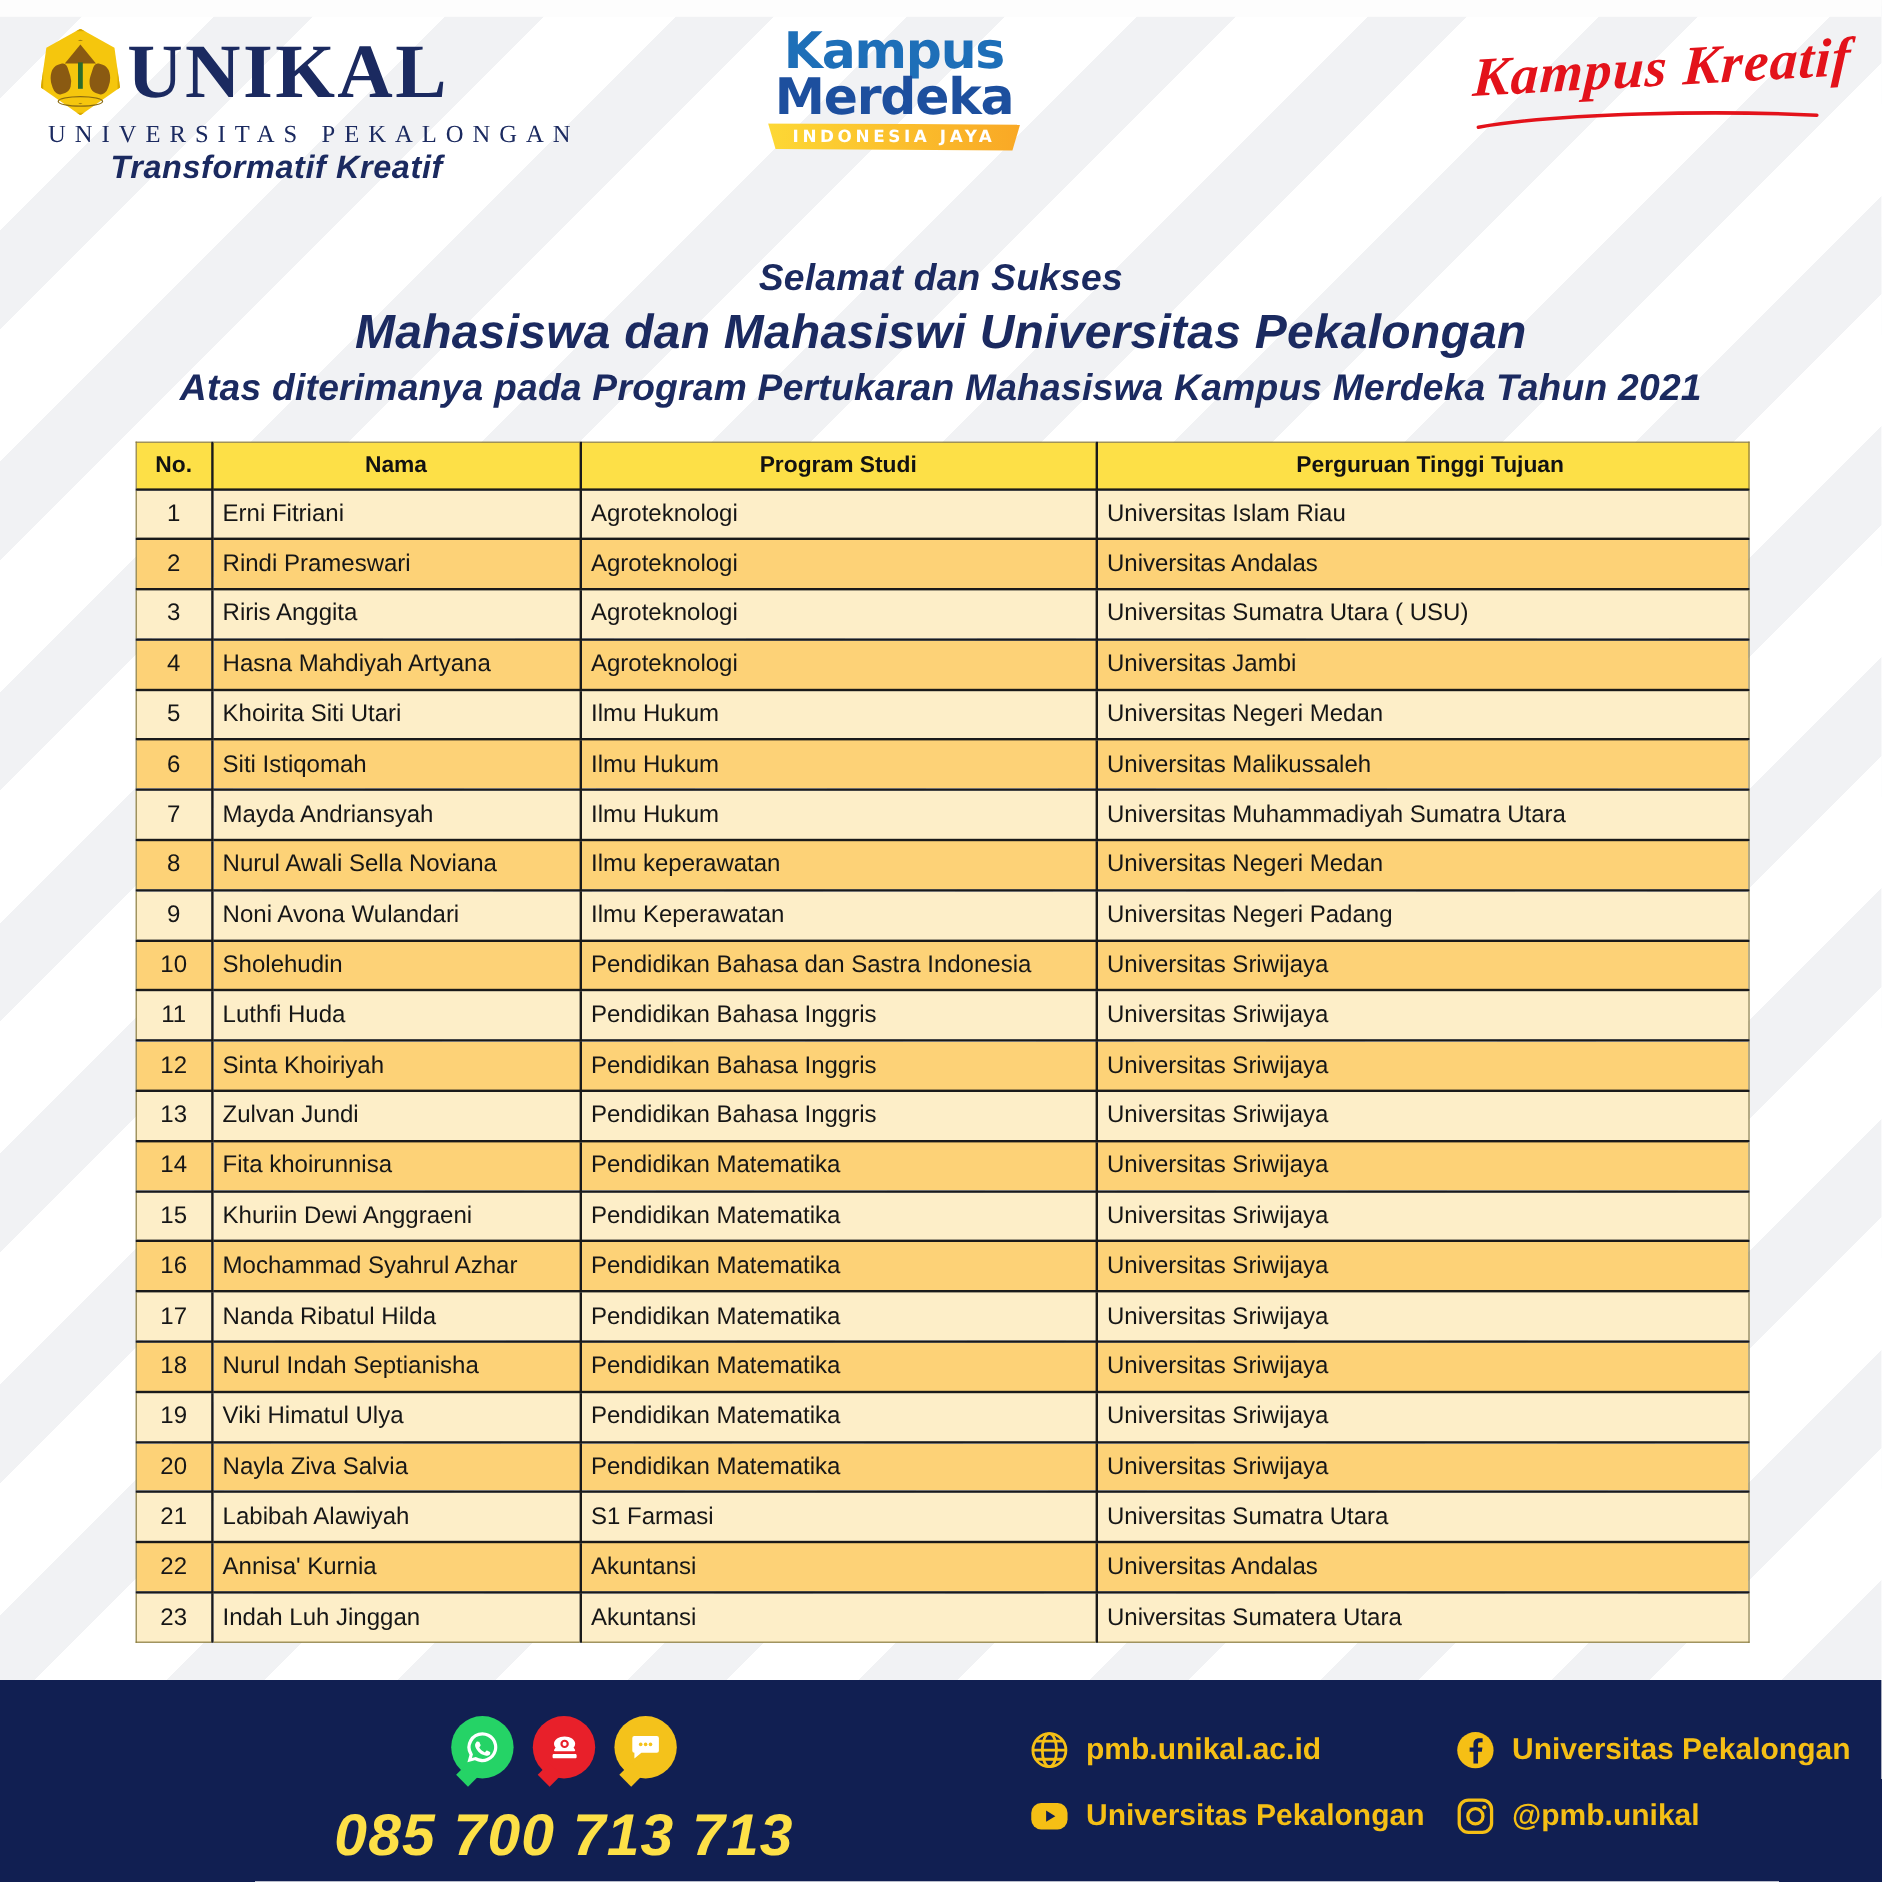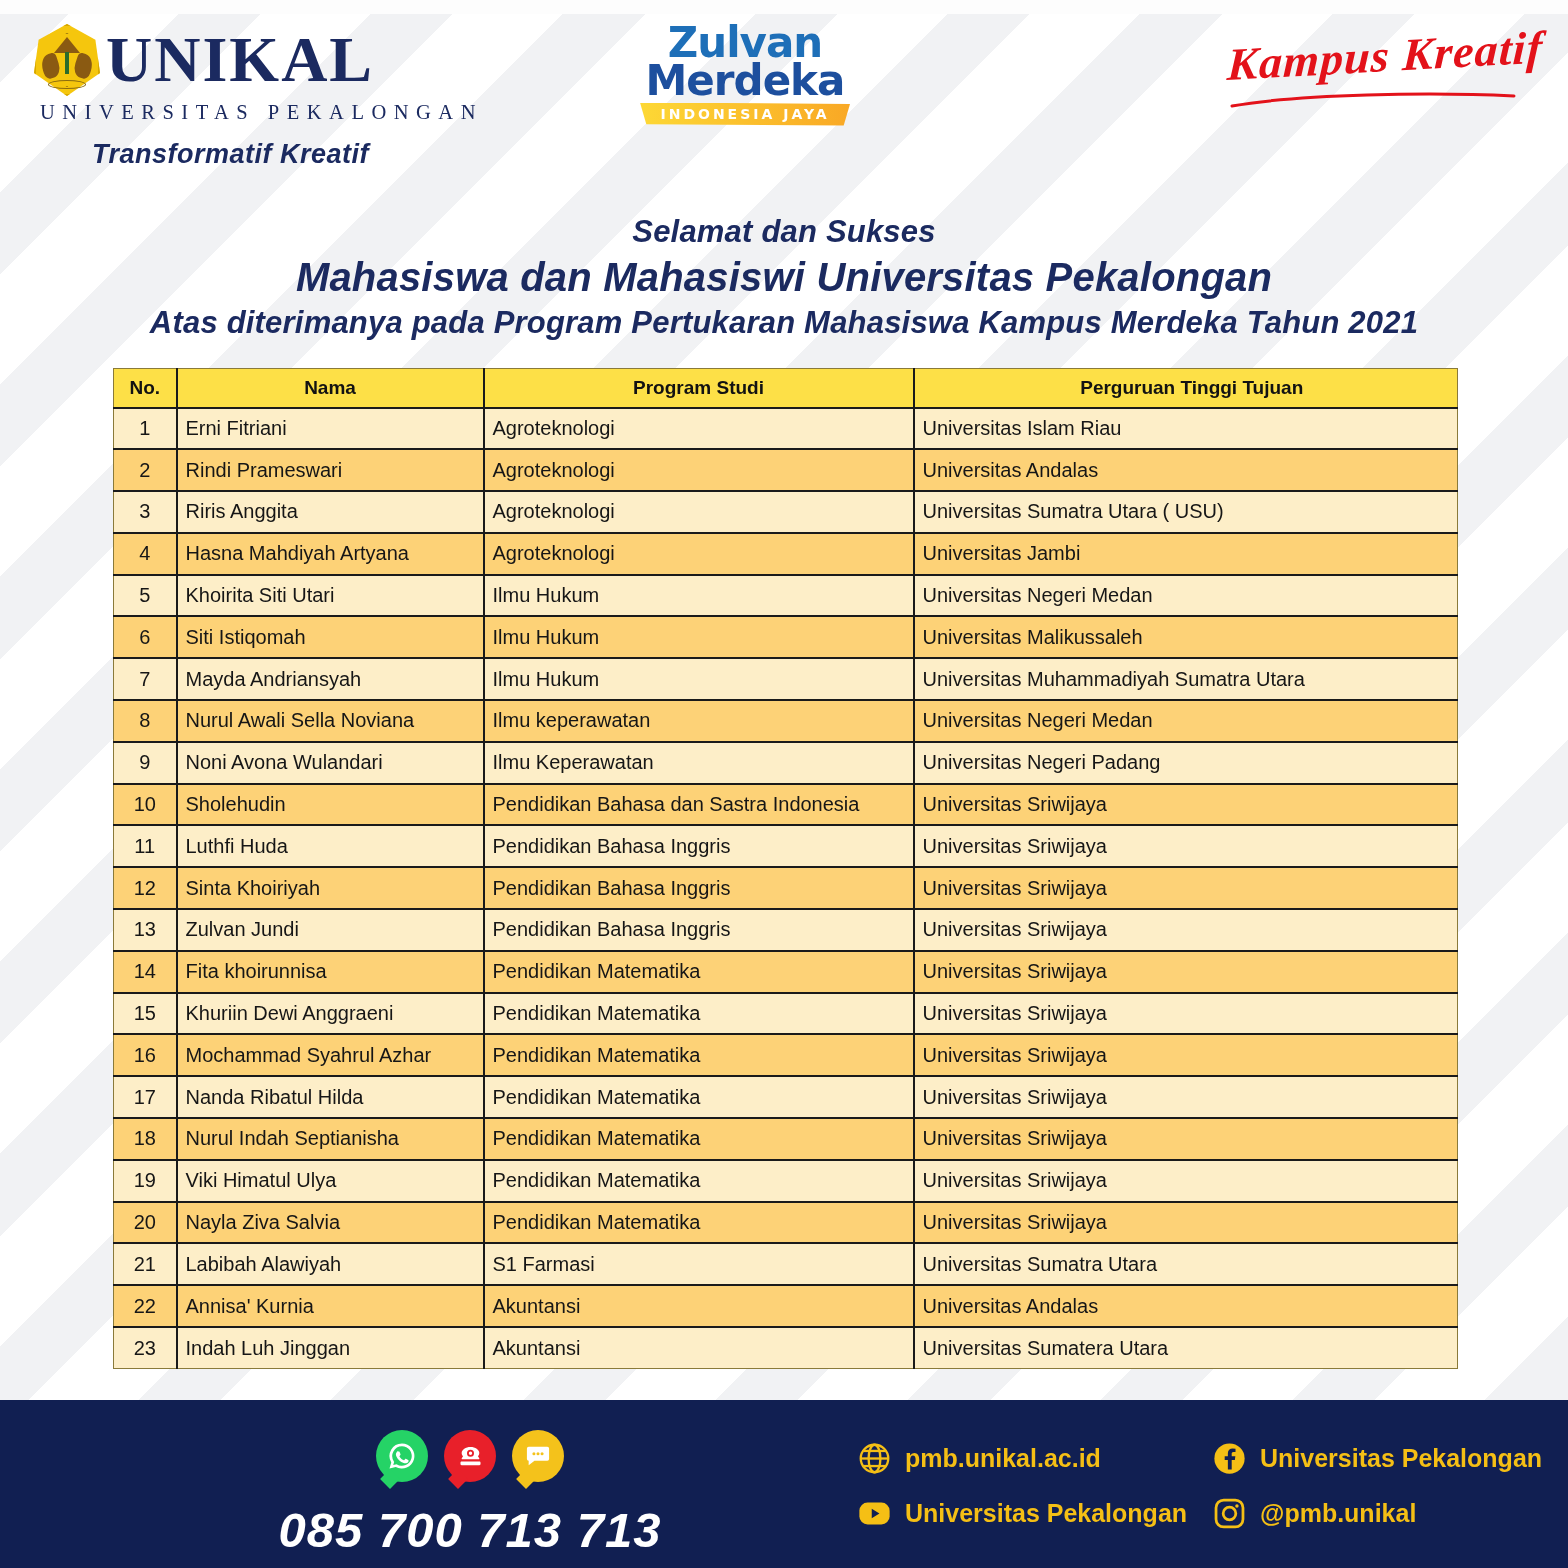--- a/index.html
+++ b/index.html
@@ -90,21 +90,21 @@
     letter-spacing: 2px; line-height: 0.95;
   }
   #unikal-sub {
     font-family: "Liberation Serif", serif;
     font-size: 20.5px; color: #1b2a60; letter-spacing: 7.5px;
     margin-top: 5px; margin-left: 6px;
   }
   #unikal-tagline {
     font-family: "Liberation Sans", sans-serif;
     font-size: 27px; font-weight: 700; font-style: italic;
-    color: #1b2a60; margin-top: 15px; margin-left: 58px;
+    color: #1b2a60; margin-top: 0; margin-left: 58px;
     letter-spacing: 0.5px;
   }
 
   #merdeka-logo {
     position: absolute; left: 640px; top: 24px;
     width: 210px; text-align: center;
   }
   #merdeka-kampus {
     font-family: "DejaVu Sans", sans-serif;
     font-size: 42px; font-weight: 700; color: #1e6fb8;
@@ -215,21 +215,21 @@
     width: 14px; height: 14px; transform: rotate(45deg);
   }
   .circ.wa::after  { background: #25d366; }
   .circ.tel::after { background: #e8202a; }
   .circ.sms::after { background: #f4c21b; }
   .circ svg { position: relative; z-index: 2; }
   #phone-number {
     margin-top: 20px;
     font-family: "Liberation Sans", sans-serif;
     font-size: 49px; font-weight: 700; font-style: italic;
-    color: #ffffff; letter-spacing: 1px;
+    color: #fde047; letter-spacing: 1px;
   }
   #footer-links {
     position: absolute; left: 858px; top: 42px;
     display: grid; grid-template-columns: 355px 1fr;
     grid-row-gap: 22px; align-items: center;
   }
   .flink { display: flex; align-items: center; gap: 14px; }
   .flink-ico {
     width: 33px; height: 33px; flex: none;
     display: flex; align-items: center; justify-content: center;
@@ -260,21 +260,21 @@
           <div class="seal-wings"></div>
           <div class="seal-ring"></div>
         </div>
         <div id="unikal-word">UNIKAL</div>
       </div>
       <div id="unikal-sub">UNIVERSITAS PEKALONGAN</div>
       <div id="unikal-tagline">Transformatif Kreatif</div>
     </div>
 
     <div id="merdeka-logo">
-      <div id="merdeka-kampus">Zulvan</div>
+      <div id="merdeka-kampus">Kampus</div>
       <div id="merdeka-merdeka">Merdeka</div>
       <div id="merdeka-ribbon">INDONESIA JAYA</div>
     </div>
 
     <div id="kreatif-logo">
       <div id="kreatif-text">Kampus Kreatif</div>
       <svg id="kreatif-underline" viewBox="0 0 286 16">
         <path d="M2 14 C 70 2, 200 0, 284 4" stroke="#e3121a" stroke-width="3" fill="none" stroke-linecap="round"></path>
       </svg>
     </div>

